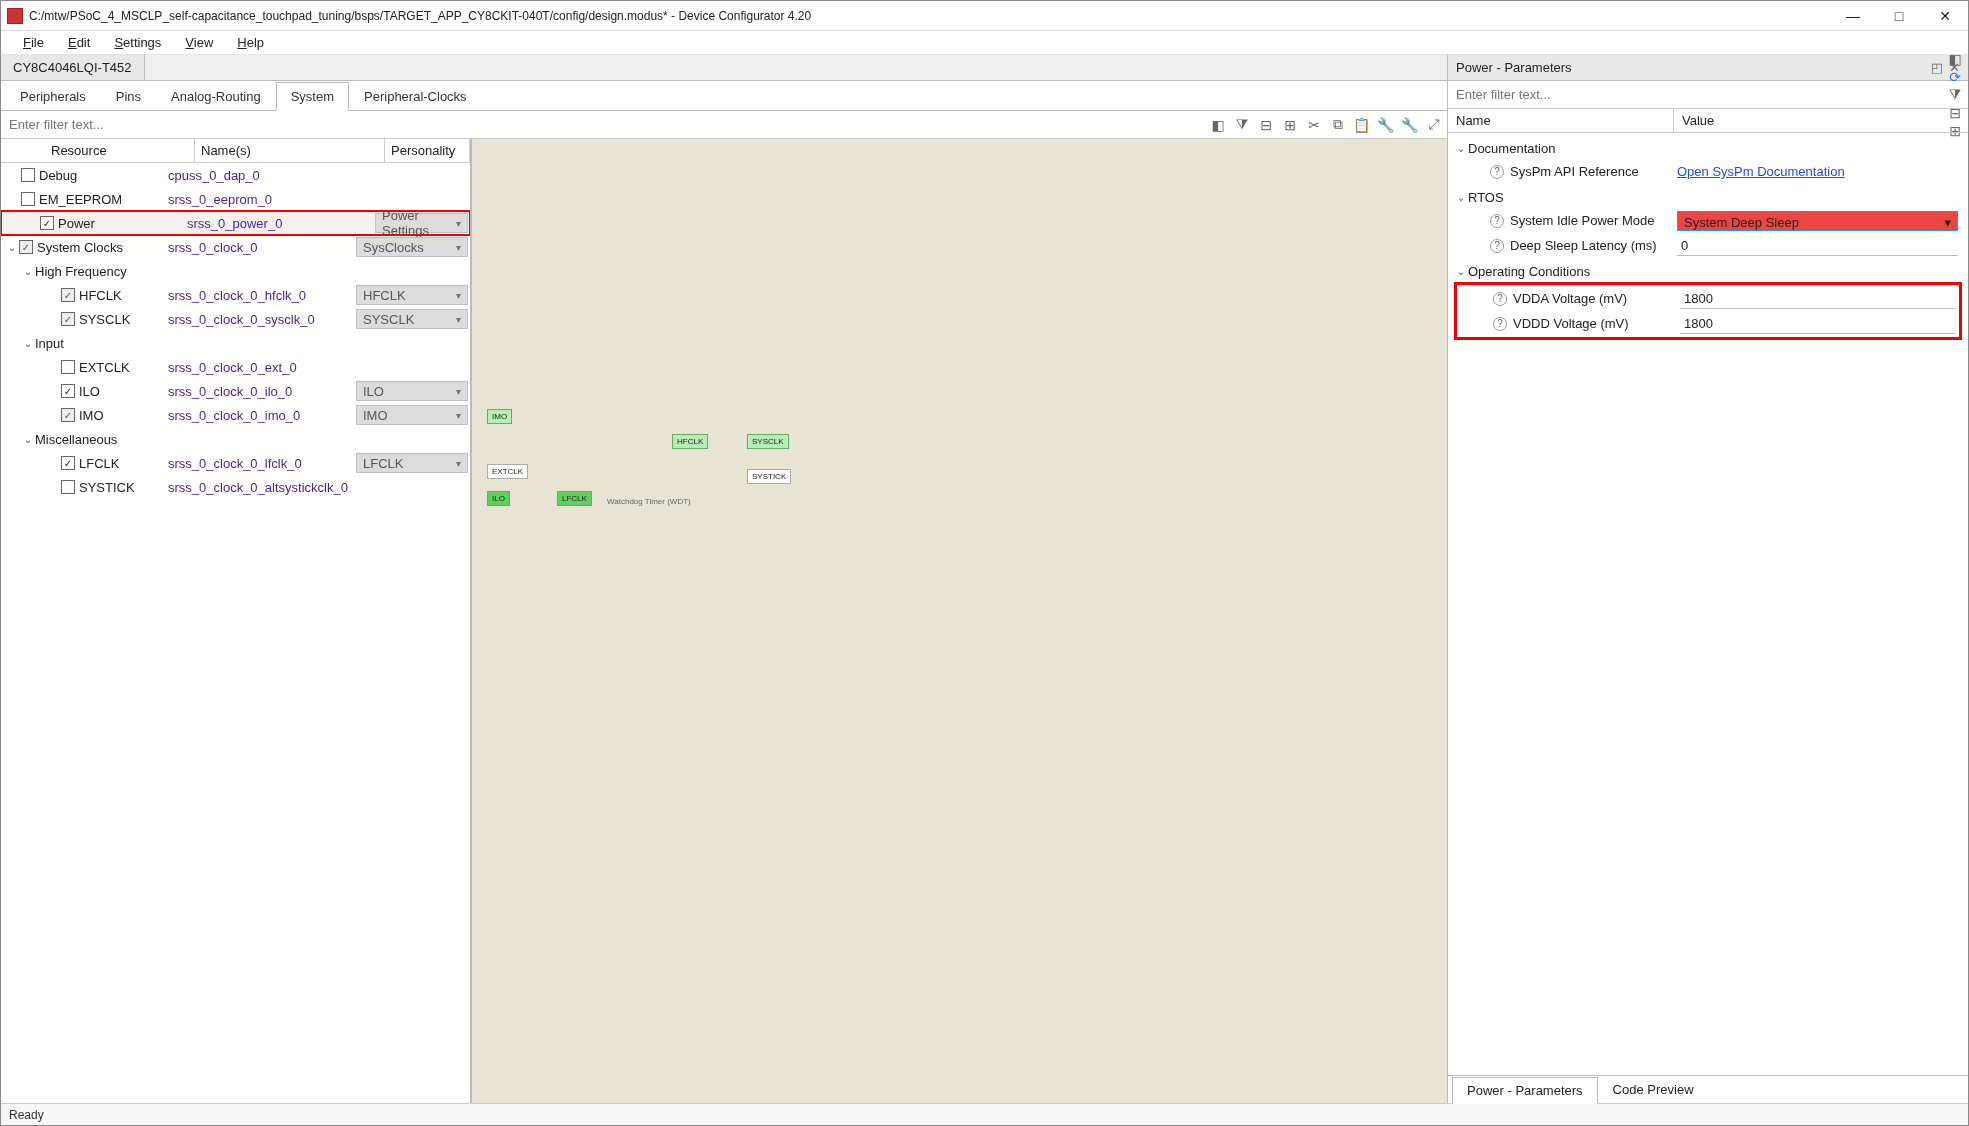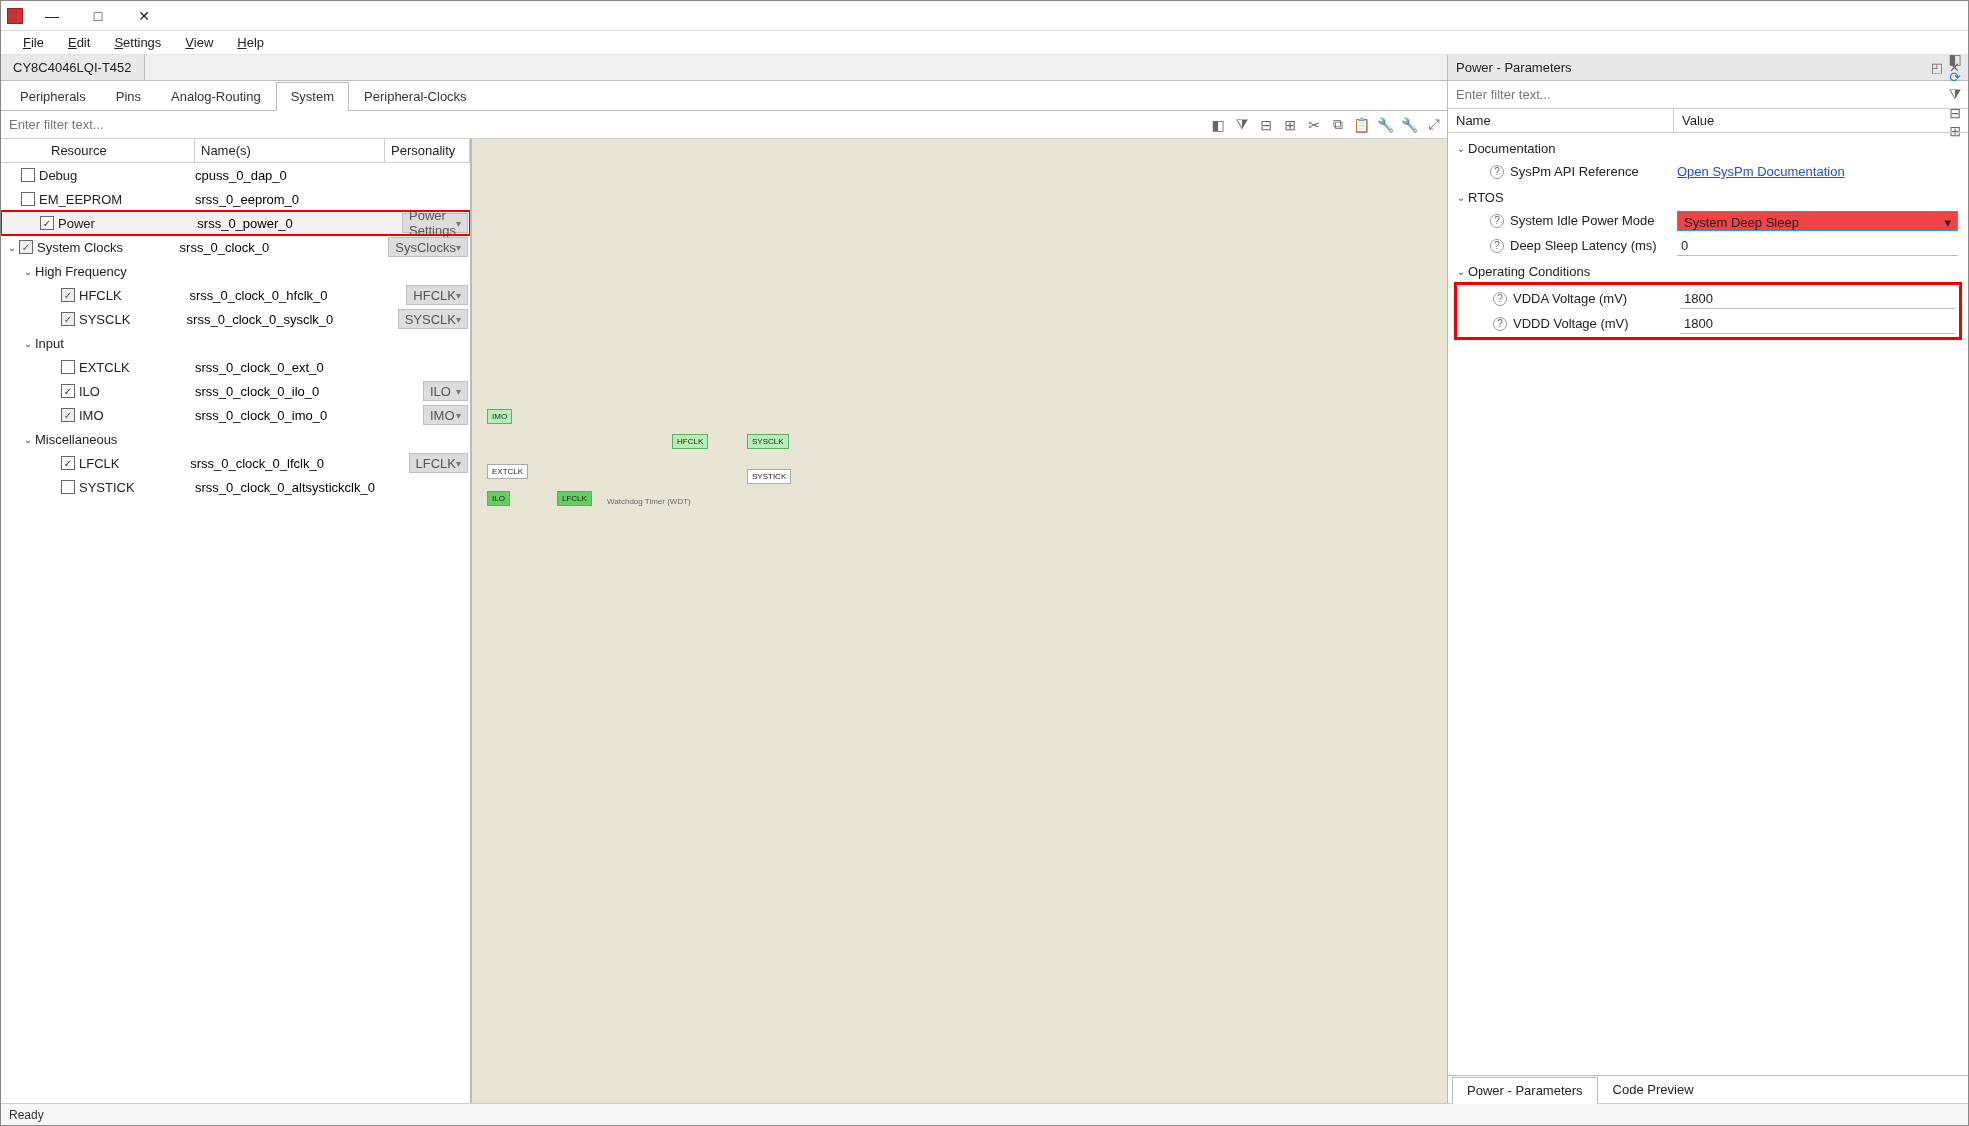--- a/index.html
+++ b/index.html
@@ -33,23 +33,23 @@
   .tbicon { width:18px; height:18px; display:flex; align-items:center; justify-content:center; color:#666; font-size:14px; }
   
   .leftbody { flex:1; display:flex; min-height:0; }
   .treegrid { width:470px; display:flex; flex-direction:column; border-right:1px solid #bbb; }
   .treegrid .thdr { display:flex; height:24px; border-bottom:1px solid #ccc; background:#fff; }
   .treegrid .thdr .col { padding:4px 6px; border-right:1px solid #ccc; }
   .col-res { width:150px;margin-left:44px; }
   .col-name { width:190px; }
   .col-pers { flex:1; }
   .treegrid .rows { flex:1; overflow:auto; }
-  .trow { display:flex; align-items:center; height:24px;gap:40px; }
+  .trow { display:flex; align-items:center; height:24px; }
   .trow .rc-res { width:150px; display:flex; align-items:center; }
-  .trow .rc-name { width:190px; color:#000000; padding:0 4px; white-space:nowrap; overflow:hidden; text-overflow:ellipsis; }
+  .trow .rc-name { width:190px; color:#4c1d95; padding:0 4px; white-space:nowrap; overflow:hidden; text-overflow:ellipsis;margin-left:13px; }
   .trow .rc-pers { flex:1; padding:0 2px; }
   .perscell { background:#dcdcdc; border:1px solid #bfbfbf; height:20px; display:flex; align-items:center; padding:0 6px; color:#555; justify-content:space-between; }
   .perscell .dd { color:#777; font-size:10px; }
   .expander { width:14px; display:inline-flex; justify-content:center; color:#555; font-size:10px; }
   .chk { width:14px; height:14px; border:1px solid #666; margin-right:4px; display:inline-flex; align-items:center; justify-content:center; font-size:10px; background:#fff; }
   .chk.checked::before { content:"✓"; }
   .chk.partial::before { content:"✓"; color:#555; }
   .chk.partial { background:#eee; }
   .indent0 { padding-left:4px; }
   .indent1 { padding-left:20px; }
@@ -90,20 +90,21 @@
   
   .statusbar { height:22px; border-top:1px solid #ccc; background:#f7f7f7; display:flex; align-items:center; padding:0 8px; font-size:12px; color:#333; }
 </style>
 </head>
 <body>
 
 <div class="window">
 
   <div class="titlebar">
     <span class="appicon"></span>
+    <span class="title">C:/mtw/PSoC_4_MSCLP_self-capacitance_touchpad_tuning/bsps/TARGET_APP_CY8CKIT-040T/config/design.modus* - Device Configurator 4.20</span>
     <div class="winbtns">
       <div class="winbtn">—</div>
       <div class="winbtn">□</div>
       <div class="winbtn">✕</div>
     </div>
   </div>
 
   <div class="menubar">
     <div class="menuitem"><span class="ul">F</span>ile</div>
     <div class="menuitem"><span class="ul">E</span>dit</div>

